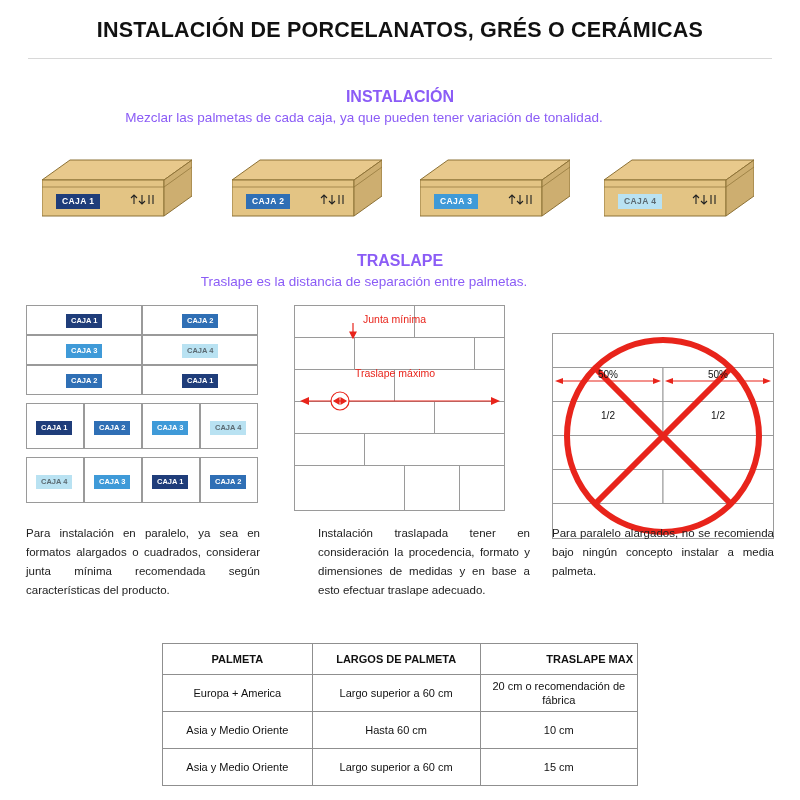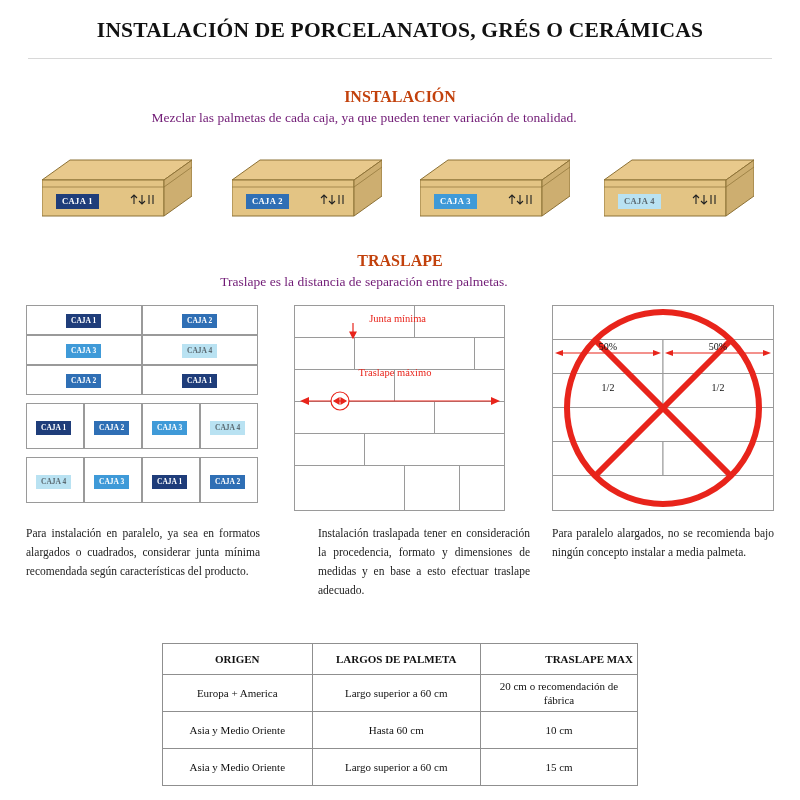--- a/index.html
+++ b/index.html
@@ -4,43 +4,43 @@
 <style>
   html,body{margin:0;padding:0;}
   body{
     width:800px;height:800px;
     background:#ffffff;
     font-family:"Liberation Sans", sans-serif;
     color:#1a1a1a;
     overflow:hidden;
     position:relative;
   }
-  .page{position:relative;width:800px;height:800px;font-family:Liberation Serif, serif;}
+  .page{position:relative;width:800px;height:800px;}
 
   
   .title-bar{
     position:absolute;top:0;left:0;width:800px;height:60px;
     display:flex;align-items:center;justify-content:center;
   }
   .title-bar .title{
     font-size:21.5px;font-weight:bold;letter-spacing:.2px;
     text-align:center;color:#111;
   }
   .rule{
     position:absolute;left:28px;top:58px;width:744px;height:1px;background:#d8d8d8;
   }
 
   
   .sec-head{
     position:absolute;width:800px;text-align:center;
-    font-size:16px;font-weight:bold;color:#c2410c;
+    font-size:16px;font-weight:bold;color:#8b5cf6;
   }
   .sec-sub{
     position:absolute;width:728px;text-align:center;
-    font-size:13.5px;color:#701a75;
+    font-size:13.5px;color:#8b5cf6;
   }
 
   
   .boxrow{position:absolute;top:152px;left:0;width:800px;height:80px;}
   .caja{position:absolute;width:150px;height:72px;}
   .caja svg{display:block;}
 
   .label-chip{
     position:absolute;
     font-size:8.5px;font-weight:bold;color:#ffffff;
@@ -256,21 +256,21 @@
         <line x1="41" y1="96" x2="51" y2="96"></line>
         <polygon points="40,96 45,93 45,99"></polygon>
         <polygon points="52,96 47,93 47,99"></polygon>
       </g>
     </svg>
     <div class="red-txt" style="left:62px;top:8px;width:70px;text-align:right;">Junta mínima</div>
     <div class="red-txt" style="left:56px;top:62px;width:90px;text-align:center;">Traslape máximo</div>
   </div>
   <div class="cap" style="left:294px;top:524px;width:212px;margin-left:24px;">Instalación traslapada tener en consideración la procedencia, formato y dimensiones de medidas y en base a esto efectuar traslape adecuado.</div>
 
-  <div class="panel" style="left:552px;width:222px;height:205px;">
+  <div class="panel" style="left:552px;width:222px;height:205px;margin-top:28px;">
     <svg width="222" height="206" viewBox="0 0 222 206" style="position:absolute;left:0;top:0;">
       <g stroke="#9a9a9a" stroke-width="1" fill="#fff">
         <rect x="0.5" y="0.5" width="221" height="34"></rect>
         <rect x="0.5" y="34.5" width="110.5" height="34"></rect>
         <rect x="111" y="34.5" width="110.5" height="34"></rect>
         <rect x="0.5" y="68.5" width="110.5" height="34"></rect>
         <rect x="111" y="68.5" width="110.5" height="34"></rect>
         <rect x="0.5" y="102.5" width="221" height="34"></rect>
         <rect x="0.5" y="136.5" width="110.5" height="34"></rect>
         <rect x="111" y="136.5" width="110.5" height="34"></rect>
@@ -295,21 +295,21 @@
     <div class="pct" style="left:28px;top:36px;width:56px;">50%</div>
     <div class="pct" style="left:138px;top:36px;width:56px;">50%</div>
     <div class="pct" style="left:28px;top:77px;width:56px;">1/2</div>
     <div class="pct" style="left:138px;top:77px;width:56px;">1/2</div>
   </div>
   <div class="cap" style="left:552px;top:524px;width:222px;">Para paralelo alargados, no se recomienda bajo ningún concepto instalar a media palmeta.</div>
 
   <table class="tbl">
     <tbody>
         <tr>
-      <th style="width:150px;">ORIGEN</th>
+      <th style="width:150px;">PALMETA</th>
       <th style="width:170px;">LARGOS DE PALMETA</th>
       <th style="width:156px;text-align:right;">TRASLAPE MAX</th>
     </tr>
     <tr>
       <td>Europa + America</td>
       <td>Largo superior a 60 cm</td>
       <td class="two-line">20 cm o recomendación de fábrica</td>
     </tr>
     <tr>
       <td>Asia y Medio Oriente</td>

